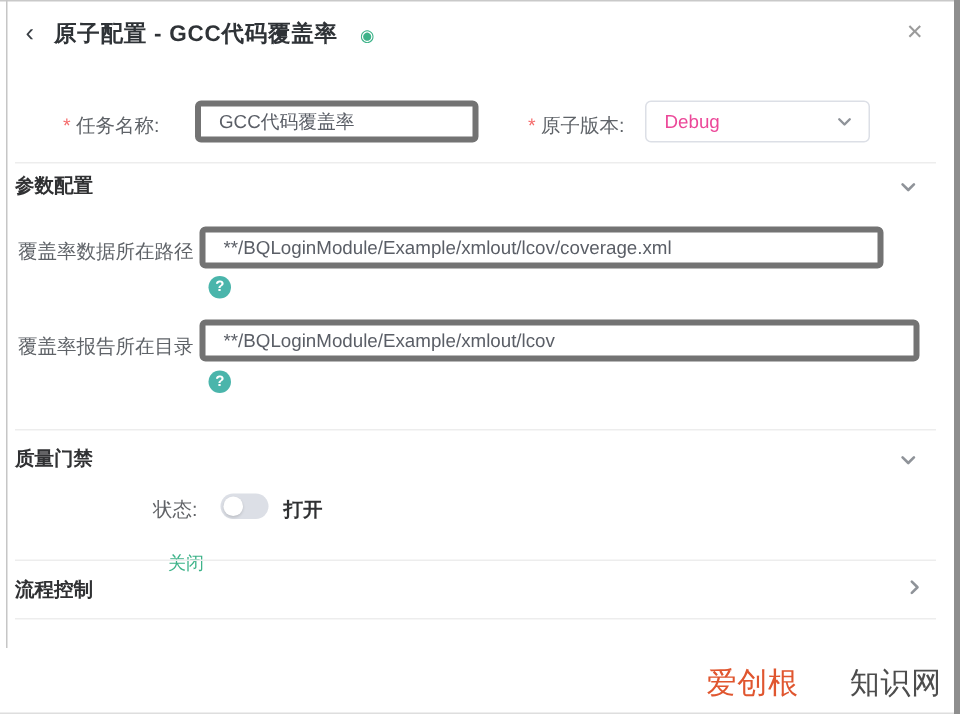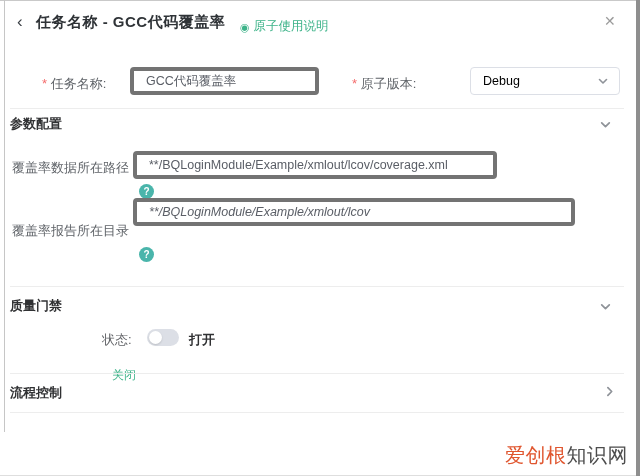--- a/index.html
+++ b/index.html
@@ -31,21 +31,21 @@
   .tbox{
     position:absolute;box-sizing:border-box;height:28px;
     border:4px solid #737373;border-radius:4px;background:#fff;
     font-size:12.5px;color:#5a5e66;padding:0 10px 0 12px;outline:none;
     font-family:"Liberation Sans","DejaVu Sans",sans-serif;
   }
   .selbox{
     position:absolute;box-sizing:border-box;height:28px;
     border:1px solid #dcdfe6;border-radius:4px;background:#fff;
     display:flex;align-items:center;justify-content:space-between;
-    padding:0 10px 0 12px;font-size:12.5px;color:#000000;cursor:pointer;margin-left:40px;
+    padding:0 10px 0 12px;font-size:12.5px;color:#ec4899;cursor:pointer;
   }
   .divider{position:absolute;left:10px;right:16px;height:1px;background:#ededed;}
   .sec-title{font-size:13px;font-weight:bold;color:#303133;}
   .chev{stroke:#8f9399;stroke-width:1.6;fill:none;stroke-linecap:round;stroke-linejoin:round;}
 
   .qicon{
     position:absolute;width:15px;height:15px;border-radius:50%;
     background:#4ab5ab;color:#ffffff;font-size:10px;font-weight:bold;
     display:flex;align-items:center;justify-content:center;cursor:pointer;
   }
@@ -55,34 +55,33 @@
   .toggle .knob{
     position:absolute;left:2px;top:2px;width:13px;height:13px;border-radius:50%;background:#fff;
     box-shadow:0 1px 2px rgba(0,0,0,.15);
   }
   .green{color:#3db389;}
   .on-label{font-size:13px;font-weight:bold;color:#303133;}
   .status-label{font-size:13px;color:#606266;}
 
   .watermark{right:12px;top:442px;font-size:20px;letter-spacing:.5px;}
   .wm-hi{color:#e0562f;}
-  .wm-rest{color:#4d4d4d;}
+  .wm-rest{color:#4d4d4d;margin-left:34px;}
 </style>
 </head>
 <body>
 
 <div class="frame"></div>
 <div class="left-edge"></div>
 <div class="right-edge"></div>
 
 <div class="abs hdr-back">‹</div>
-<div class="abs hdr-title">任务名称 - GCC代码覆盖率</div>
+<div class="abs hdr-title">原子配置 - GCC代码覆盖率</div>
 <div class="abs hdr-help">
   <span class="dot">◉</span>
-  <span>原子使用说明</span>
 </div>
 <div class="abs hdr-close">✕</div>
 
 <div class="abs lbl req" style="left:42px;top:75px;">任务名称:</div>
 <input class="tbox" style="left: 130px; top: 67px; width: 189px;" value="GCC代码覆盖率">
 <div class="abs lbl req" style="left:352px;top:75px;">原子版本:</div>
 <div class="selbox" style="left:430px;top:67px;width:150px;">
   <span>Debug</span>
   <svg width="12" height="12" viewBox="0 0 12 12">
       <polyline class="chev" points="2.5,4.5 6,8 9.5,4.5"></polyline>
@@ -90,25 +89,25 @@
 </div>
 
 <div class="divider" style="top:108px;"></div>
 
 <div class="abs sec-title" style="left:10px;top:115px;">参数配置</div>
 <svg class="abs" style="left:599px;top:118px;" width="13" height="13" viewBox="0 0 12 12">
     <polyline class="chev" points="2.5,4.5 6,8 9.5,4.5"></polyline>
   </svg>
 
 <div class="abs lbl" style="left:12px;top:159px;">覆盖率数据所在路径</div>
-<input class="tbox" style="left: 133px; top: 151px; width: 364px;" value="**/BQLoginModule/Example/xmlout/lcov/coverage.xml">
+<input class="tbox" style="left: 133px; top: 151px; width: 456px;" value="**/BQLoginModule/Example/xmlout/lcov/coverage.xml">
 <div class="qicon" style="left:139px;top:184px;">?</div>
 
 <div class="abs lbl" style="left:12px;top:222px;">覆盖率报告所在目录</div>
-<input class="tbox" style="left: 133px; top: 198px; width: 442px; font-style: italic;" value="**/BQLoginModule/Example/xmlout/lcov">
+<input class="tbox" style="left: 133px; top: 213px; width: 480px;" value="**/BQLoginModule/Example/xmlout/lcov">
 <div class="qicon" style="left:139px;top:247px;">?</div>
 
 <div class="divider" style="top:286px;"></div>
 
 <div class="abs sec-title" style="left:10px;top:297px;">质量门禁</div>
 <svg class="abs" style="left:599px;top:300px;" width="13" height="13" viewBox="0 0 12 12">
     <polyline class="chev" points="2.5,4.5 6,8 9.5,4.5"></polyline>
   </svg>
 
 <div class="abs status-label" style="left:78px;top:331px;margin-left:24px;">状态:</div>

